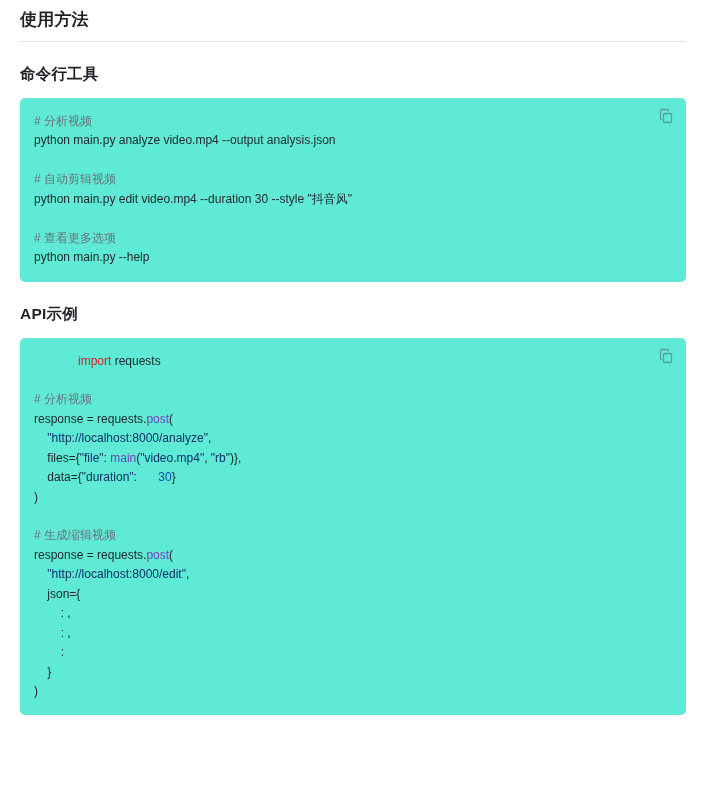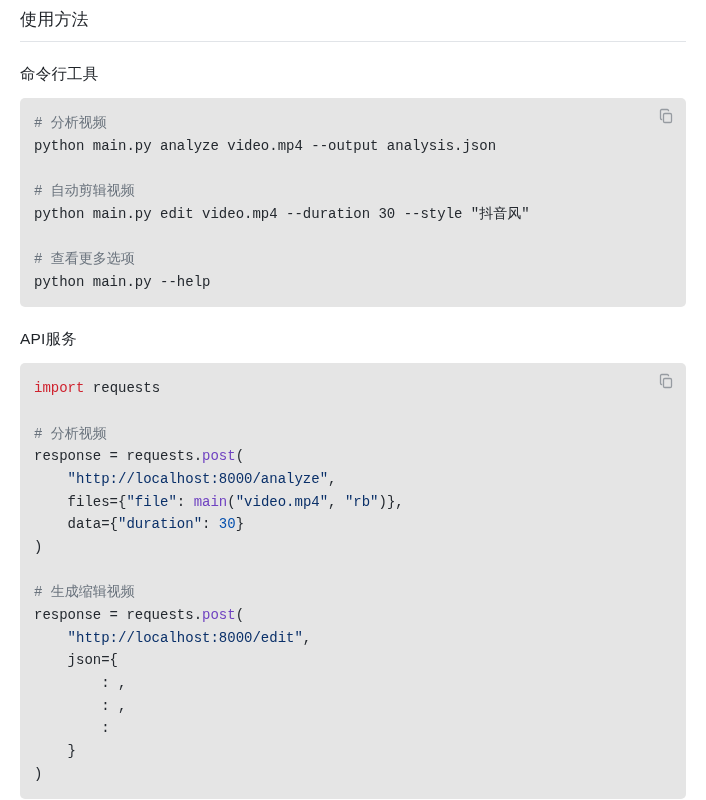--- a/index.html
+++ b/index.html
@@ -12,52 +12,52 @@
     width: 706px;
     min-height: 800px;
     font-family: "Liberation Sans", sans-serif;
     color: #24292f;
   }
   .page {
     padding: 0 20px;
   }
   h1.doc-title {
     font-size: 17px;
-    font-weight: normal;
+    font-weight: bold;
     margin: 8px 0 10px 0;
     padding-bottom: 10px;
     border-bottom: 1px solid #e1e4e8;
     color: #1f2328;
     letter-spacing: 0.2px;
   }
   h2.section-title {
     font-size: 15.5px;
-    font-weight: normal;
+    font-weight: bold;
     margin: 22px 0 13px 0;
     color: #1f2328;
     letter-spacing: 0.2px;
   }
   .code-block {
     position: relative;
-    background: #e5e5e5;
+    background: #5eead4;
     border-radius: 5px;
     padding: 14px 16px 14px 14px;
     margin: 0;
-    font-family: Liberation Mono, monospace;
-    font-size: 14px;
+    font-family: Liberation Sans, sans-serif;
+    font-size: 12px;
     line-height: 1.62;
     color: #24292f;
     white-space: pre;
     overflow: hidden;
   }
   .code-block .cm { color: #6a737d; }
-  .code-block .kw { color: #cf222e; }
+  .code-block .kw { color: #cf222e; margin-left: 44px; }
   .code-block .fn { color: #6f42c1; text-align: center; }
   .code-block .str { color: #0a3069; }
-  .code-block .num { color: #0550ae; }
+  .code-block .num { color: #0550ae; margin-left: 18px; }
   .copy-btn {
     position: absolute;
     top: 10px;
     right: 12px;
     width: 16px;
     height: 16px;
     cursor: pointer;
     opacity: 0.55;
   }
   .copy-btn svg { display: block; }
@@ -76,21 +76,21 @@
 <span class="cm">#&nbsp;自动剪辑视频</span>
 python main.py edit video.mp4 --duration 30 --style "抖音风"
 
 <span class="cm">#&nbsp;查看更多选项</span>
 python main.py --help</span><span class="copy-btn"><svg width="16" height="16" viewBox="0 0 16 16" fill="none" stroke="#57606a" stroke-width="1.3">
           <rect x="5.5" y="5.5" width="8" height="9" rx="1.3"></rect>
           <path d="M10.5 3.2V2.7A1.2 1.2 0 0 0 9.3 1.5H3.7A1.2 1.2 0 0 0 2.5 2.7v7.6a1.2 1.2 0 0 0 1.2 1.2h.5"></path>
         </svg></span></div>
 
 
-  <h2 class="section-title">API服务</h2>
+  <h2 class="section-title">API示例</h2>
   <div class="code-block"><span><span class="kw">import</span> requests
 
 <span class="cm">#&nbsp;分析视频</span>
 response = requests.<span class="fn">post</span>(
     <span class="str">"http://localhost:8000/analyze"</span>,
     files={<span class="str">"file"</span>: <span class="fn">main</span>(<span class="str">"video.mp4"</span>, <span class="str">"rb"</span>)},
     data={<span class="str">"duration"</span>: <span class="num">30</span>}
 )
 
 <span class="cm">#&nbsp;生成缩辑视频</span>

